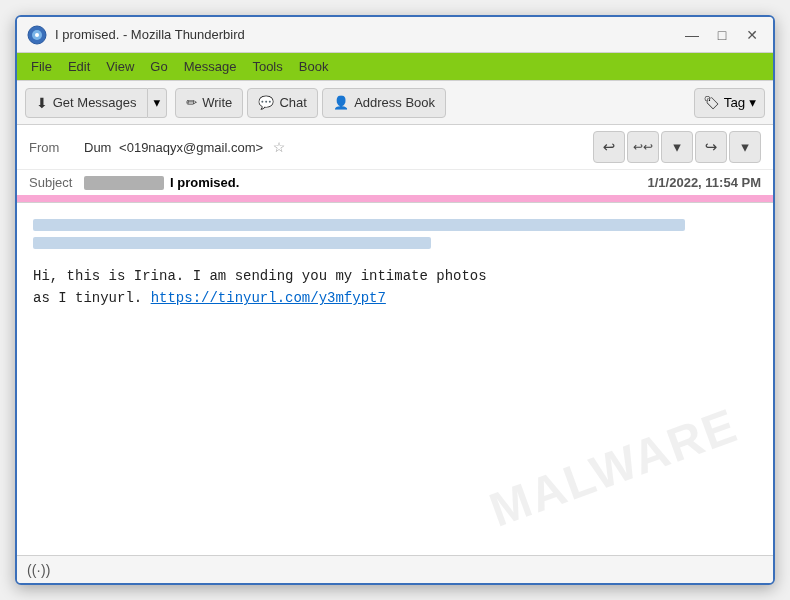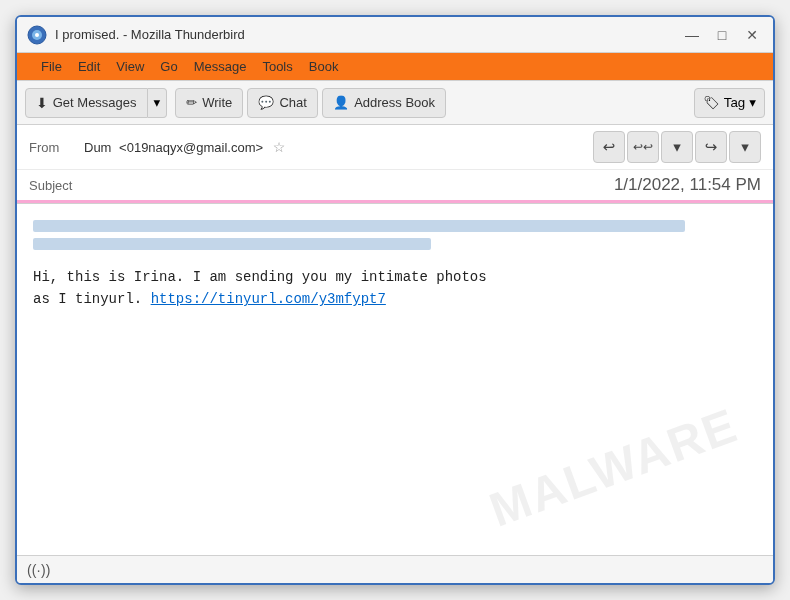--- a/index.html
+++ b/index.html
@@ -57,23 +57,23 @@
       font-size: 14px;
       color: #555;
       display: flex;
       align-items: center;
       justify-content: center;
       border-radius: 3px;
     }
     
     .menu-bar {
       display: flex;
-      background: #f97316;
+      background: #84cc16;
       border-bottom: 1px solid #d0d0d0;
-      padding: 2px 16px;
+      padding: 2px 6px;
       height: 28px;
       align-items: center;
     }
     .menu-item {
       padding: 3px 8px;
       font-size: 13px;
       color: #333;
       cursor: pointer;
       border-radius: 3px;
     }
@@ -156,21 +156,21 @@
     .star-icon {
       margin-left: 6px;
       color: #999;
       font-size: 14px;
       cursor: pointer;
     }
     .subject-row {
       display: flex;
       align-items: center;
       padding: 5px 12px;
-      border-bottom: 3px solid #f9a8d4;
+      border-bottom: 7px solid #f9a8d4;
     }
     .subject-label {
       color: #666;
       font-size: 13px;
       width: 55px;
       flex-shrink: 0;
     }
     .subject-blurred {
       width: 80px;
       height: 14px;
@@ -179,21 +179,22 @@
       display: inline-block;
       margin-right: 6px;
     }
     .subject-text-bold {
       font-weight: bold;
       font-size: 13px;
     }
     .date-text {
       margin-left: auto;
       color: #555;
-      font-size: 17px;
+      font-size: 13px;
+      font-weight: bold;
     }
     .to-row {
       display: flex;
       align-items: center;
       padding: 5px 12px;
     }
     .to-label {
       color: #666;
       font-size: 13px;
       width: 55px;
@@ -371,20 +372,24 @@
           <span>↪</span>
         </button>
         <button class="action-btn">
           <span>▾</span>
         </button>
       </div>
     </div>
 
     <div class="subject-row">
       <span class="subject-label">Subject</span>
+      <div style="flex:1; display:flex; align-items:center;">
+        <span class="subject-blurred"></span>
+        <span class="subject-text-bold">I promised.</span>
+      </div>
       <span class="date-text">1/1/2022, 11:54 PM</span>
     </div>
 
   </div>
 
   <div class="email-body">
 
     <div class="body-blurred-lines">
       <div class="blurred-line blurred-line-full" style="width:90%; background:#aac4e0;"></div>
       <div class="blurred-line blurred-line-short" style="width:55%; background:#aac4e0;"></div>

